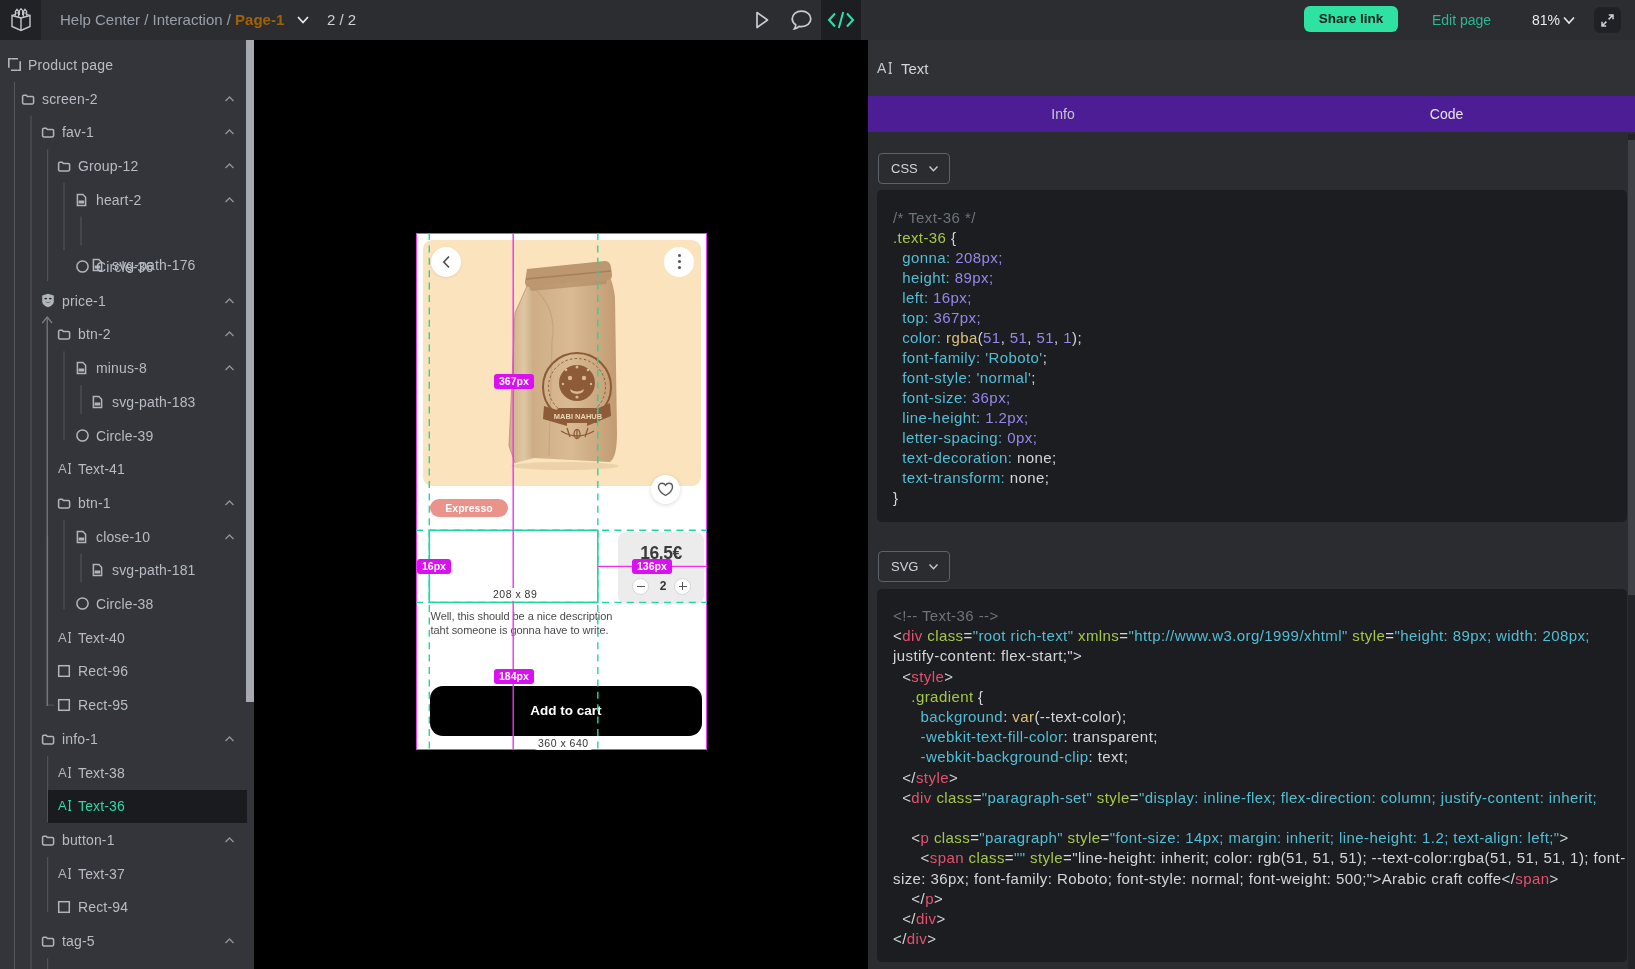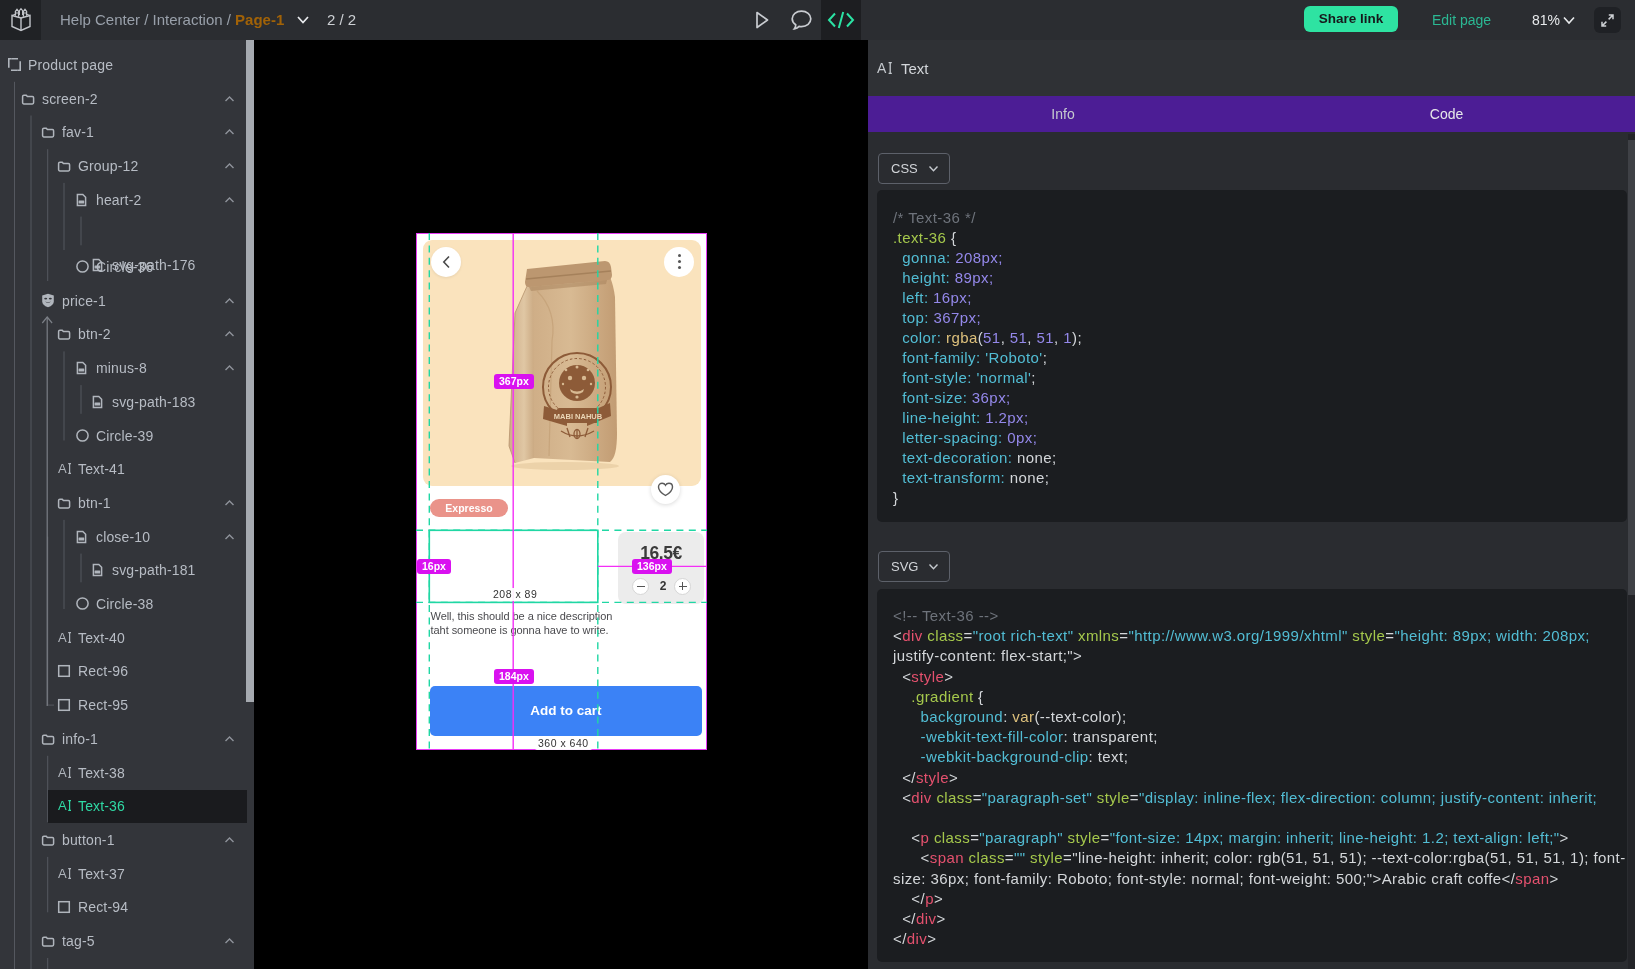--- a/index.html
+++ b/index.html
@@ -428,21 +428,21 @@
  <div class="abs" style="left:13px;top:265px;width:78px;height:18px;background:#ea938a;border-radius:9px;color:#fff;font-size:10.5px;font-weight:bold;text-align:center;line-height:18px;">Expresso</div>
  <div class="abs" style="left:201px;top:298px;width:86px;height:72px;background:#ececec;border-radius:8px;"></div>
  <div class="abs" style="left:201px;top:309px;width:86px;font-size:17.5px;font-weight:bold;color:#3b3b3b;text-align:center;letter-spacing:-0.5px;">16.5€</div>
  <div class="abs" style="left:215px;top:344px;width:17px;height:17px;background:#fff;border:1px solid #d6d6d6;border-radius:50%;box-sizing:border-box;"></div>
  <div class="abs" style="left:219.5px;top:351.5px;width:8px;height:1.6px;background:#555;"></div>
  <div class="abs" style="left:240px;top:344.5px;width:12px;font-size:12px;font-weight:bold;color:#333;text-align:center;">2</div>
  <div class="abs" style="left:257px;top:344px;width:17px;height:17px;background:#fff;border:1px solid #d6d6d6;border-radius:50%;box-sizing:border-box;"></div>
  <div class="abs" style="left:261.5px;top:351.5px;width:8px;height:1.6px;background:#555;"></div>
  <div class="abs" style="left:264.7px;top:348.3px;width:1.6px;height:8px;background:#555;"></div>
  <div class="abs" style="left:13.5px;top:374.5px;width:240px;font-size:11px;letter-spacing:-0.05px;line-height:14.2px;color:#4a4a4e;">Well, this should be a nice description<br>taht someone is gonna have to write.</div>
- <div class="abs" style="left:13px;top:452px;width:272px;height:50px;background:#3b82f6;border-radius:5px;color:#fff;font-size:13.5px;font-weight:bold;text-align:center;line-height:50px;">Add to cart</div>
+ <div class="abs" style="left:13px;top:452px;width:272px;height:50px;background:#000000;border-radius:13px;color:#fff;font-size:13.5px;font-weight:bold;text-align:center;line-height:50px;">Add to cart</div>
 </div>
 
 <svg class="abs" style="left:254px;top:40px;" width="614" height="929" viewBox="0 0 614 929">
  <g stroke="#20d7a4" stroke-width="1.4" stroke-dasharray="7 5.4" fill="none">
   <line x1="175.3" y1="193" x2="175.3" y2="710"></line>
   <line x1="343.8" y1="193" x2="343.8" y2="710"></line>
   <line x1="162" y1="490.3" x2="453" y2="490.3"></line>
   <line x1="162" y1="562.4" x2="453" y2="562.4"></line>
  </g>
  <rect x="175.3" y="490.3" width="168.5" height="72.1" fill="none" stroke="#20d7a4" stroke-width="1.6"></rect>

